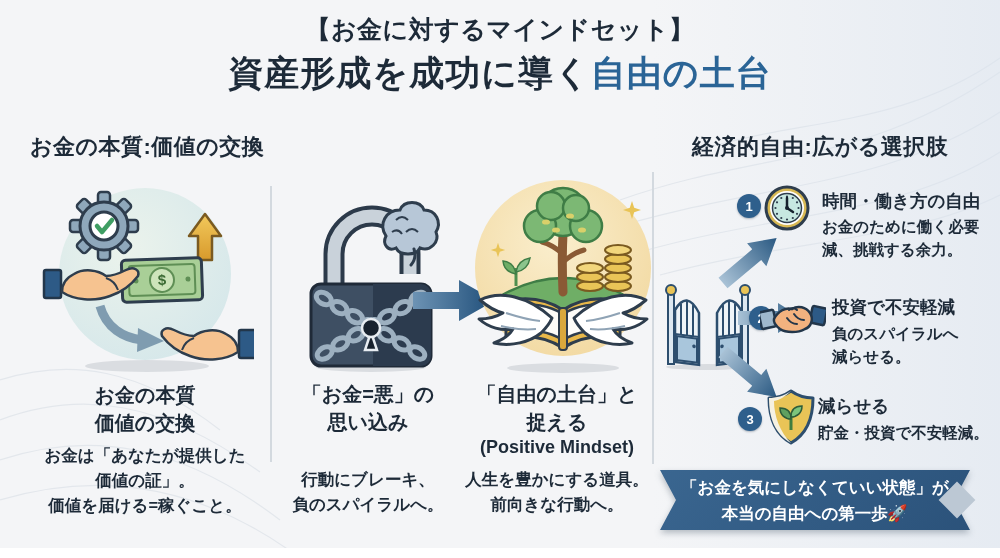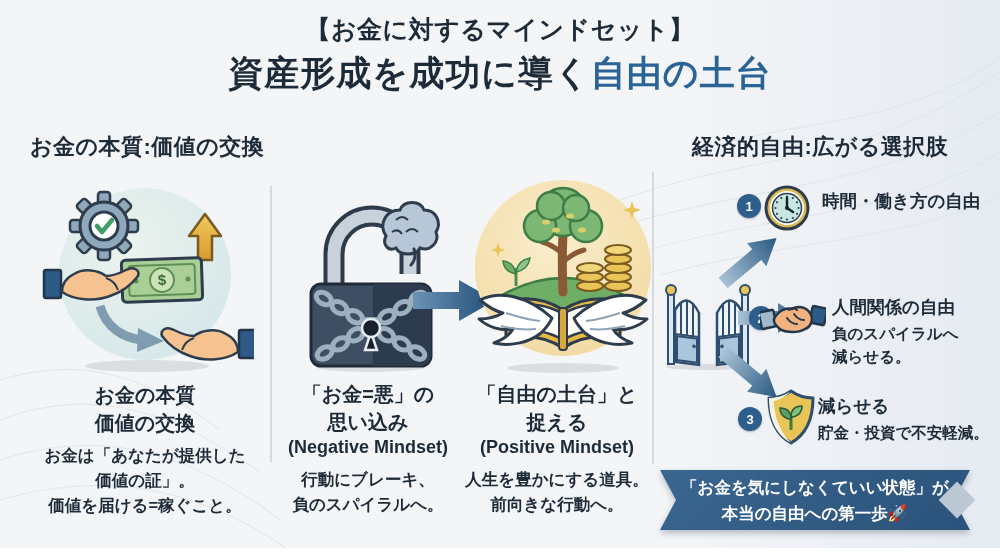--- a/index.html
+++ b/index.html
@@ -233,21 +233,20 @@
   </svg>
 
   <div class="abs col-head pre ctr" style="left:145px;top:381px;">お金の本質
 価値の交換</div>
   <div class="abs col-body pre ctr" style="left:145px;top:443px;">お金は「あなたが提供した
 価値の証」。
 価値を届ける=稼ぐこと。</div>
 
   <div class="abs col-head pre ctr" style="left:368px;top:380px;">「お金=悪」の
 思い込み</div>
-  <div class="abs col-sub ctr" style="left:368px;top:436px;">(Negative Mindset)</div>
   <div class="abs col-body pre ctr" style="left:368px;top:467px;">行動にブレーキ、
 負のスパイラルへ。</div>
 
   <div class="abs col-head pre ctr" style="left:557px;top:380px;">「自由の土台」と
 捉える</div>
   <div class="abs col-sub ctr" style="left:557px;top:436px;">(Positive Mindset)</div>
   <div class="abs col-body pre ctr" style="left:557px;top:467px;">人生を豊かにする道具。
 前向きな行動へ。</div>
 
   <svg class="abs" style="left:658px;top:272px;" width="100" height="100" viewBox="0 0 100 100">
@@ -302,29 +301,31 @@
         <circle cx="18.3" cy="34" r="1.1"></circle>
         <circle cx="14" cy="29.8" r="1.1"></circle>
       <circle cx="12.5" cy="24" r="1.1"></circle>
         <circle cx="14" cy="18.3" r="1.1"></circle>
         <circle cx="18.3" cy="14" r="1.1"></circle>
     </g>
     <path d="M24,24 V14 M24,24 L30,28" fill="none" stroke="#16222e" stroke-width="2.5" stroke-linecap="round"></path>
     <circle cx="24" cy="24" r="2" fill="#16222e"></circle>
   </svg>
   <div class="abs item-title" style="left:822px;top:190px;">時間・働き方の自由</div>
+  <div class="abs item-desc pre" style="left:822px;top:216px;">お金のために働く必要
+減、挑戦する余力。</div>
 
   <div class="abs badge" style="left:749px;top:306px;">2</div>
   <svg class="abs" style="left:760px;top:292px;" width="66" height="54" viewBox="0 0 66 54">
     <rect x="0" y="19" width="15" height="17" rx="2" fill="#9fb8cc" stroke="#22364a" stroke-width="2.5" transform="rotate(-12 7 27)"></rect>
     <rect x="51" y="15" width="15" height="17" rx="2" fill="#2d5a86" stroke="#22364a" stroke-width="2.5" transform="rotate(12 58 23)"></rect>
     <path d="M14,27 C18,19 26,15 32,17 C38,13 46,15 50,21 C54,27 51,35 45,37 C38,41 26,41 20,37 C16,34 13,31 14,27 Z" fill="#f2b27f" stroke="#22364a" stroke-width="2.5"></path>
     <path d="M27,26 q4,6 10,6 M34,22 q4,6 10,6 M29,18 q4,-4 8,0" fill="none" stroke="#22364a" stroke-width="2" stroke-linecap="round"></path>
   </svg>
-  <div class="abs item-title" style="left:832px;top:296px;">人間関係の自由</div>
+  <div class="abs item-title" style="left:832px;top:296px;">投資で不安軽減</div>
   <div class="abs item-desc pre" style="left:832px;top:323px;">負のスパイラルへ
 減らせる。</div>
 
   <div class="abs badge" style="left:738px;top:407px;">3</div>
   <svg class="abs" style="left:765px;top:388px;" width="52" height="58" viewBox="0 0 52 58">
     <path d="M26,3 C33,8 41,10 48,10 C48,30 42,46 26,55 C10,46 4,30 4,10 C11,10 19,8 26,3 Z" fill="#e9c457" stroke="#2d4e6e" stroke-width="3" stroke-linejoin="round"></path>
     <path d="M26,3 C19,8 11,10 4,10 C4,30 10,46 26,55 C15,44 9,28 9,13 C15,12 21,8 26,3 Z" fill="#f5f1e2"></path>
     <path d="M26,42 V28" fill="none" stroke="#3f7d3f" stroke-width="3"></path>
     <path d="M26,31 C20,31 15,27 15,20 C22,20 26,24 26,31 Z" fill="#5fa05f" stroke="#2e5d3a" stroke-width="1.5"></path>
     <path d="M26,29 C32,29 37,25 37,18 C30,18 26,22 26,29 Z" fill="#7cc47c" stroke="#2e5d3a" stroke-width="1.5"></path>

